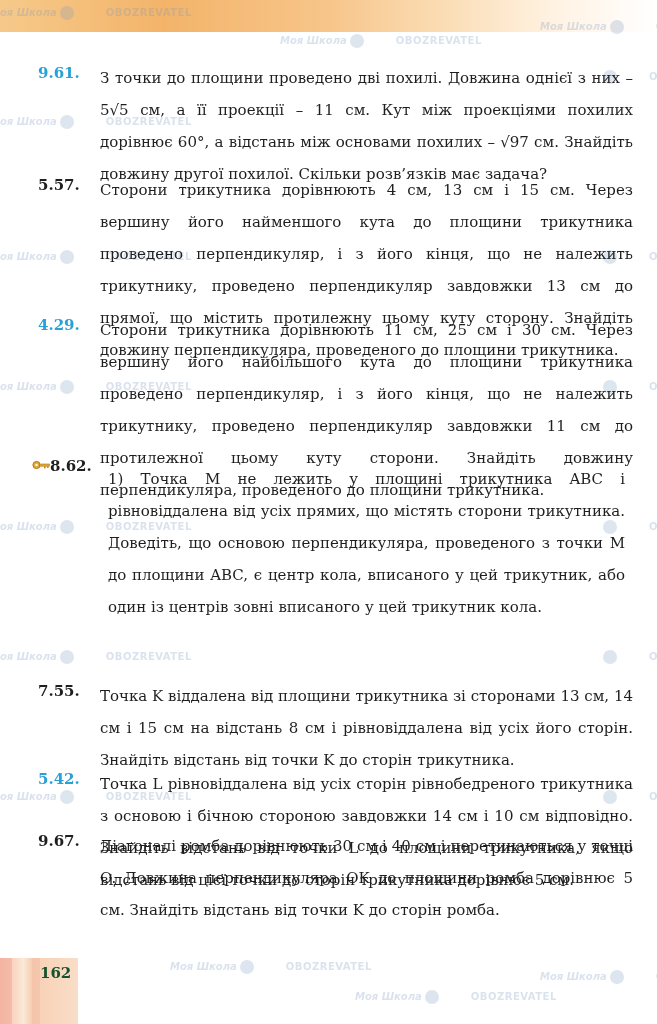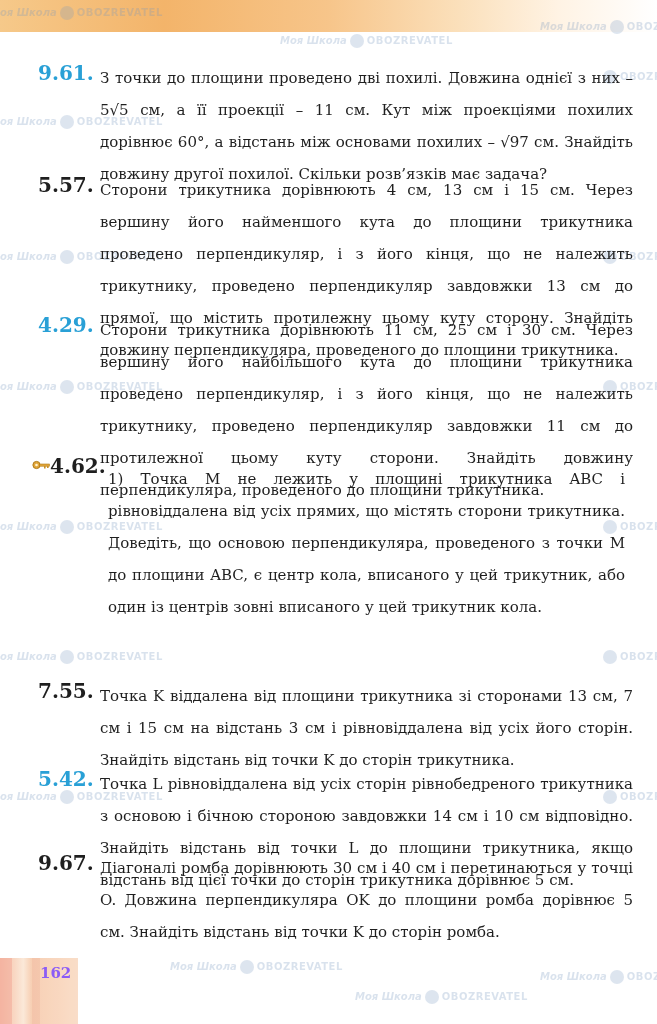--- a/index.html
+++ b/index.html
@@ -21,39 +21,39 @@
     .footer-band .stripe { position:absolute; top:0; bottom:0; }
     .watermark {
       position: absolute; font-family: "DejaVu Sans", sans-serif; font-size: 10px;
       color: rgba(120,150,190,.28); font-style: italic; font-weight: bold;
       white-space: nowrap; pointer-events: none;
     }
     .watermark .logo {
       display: inline-block; width: 14px; height: 14px; border-radius: 50%;
       background: rgba(120,150,190,.25); vertical-align: middle; margin: 0 3px;
     }
-    .watermark .brand { font-style: normal; letter-spacing: .5px; }
+    .watermark .brand { font-style: normal; letter-spacing: .5px; margin-left: 29px; }
     .content { position: absolute; left: 0; top: 0; width: 657px; }
     .problem { position: absolute; left: 38px; width: 575px; }
     .problem .num {
       position: absolute; left: 0; top: 0; width: 62px;
-      font-weight: bold; font-size: 20px; line-height: 22.3px; color: #1f1f1f;
+      font-weight: bold; font-size: 15px; line-height: 22.3px; color: #1f1f1f;
     }
     .problem .num.blue { color: #29a0d6; }
     .problem .text {
       margin-left: 62px; width: 533px;
       font-size: 15px; line-height: 32px; text-align: justify;
     }
     .problem .text p { margin: 8px; }
     .key-icon {
       position: absolute; left: -6px; top: 4px; width: 18px; height: 12px;
     }
     .page-number {
       position: absolute; left: 40px; top: 964px;
-      font-weight: bold; font-size: 15px; color: #8b5cf6;
+      font-weight: bold; font-size: 15px; color: #14532d;
     }
   </style>
 </head>
 <body>
 
 <div class="header-band"></div>
 <div class="footer-band">
   <div class="stripe" style="left:0;width:12px;background:rgba(240,150,130,.5)"></div>
   <div class="stripe" style="left:32px;width:8px;background:rgba(240,170,140,.4)"></div>
 </div>
@@ -95,36 +95,36 @@
   </div>
 
   <div class="problem" style="top:455px">
     <svg class="key-icon" viewBox="0 0 18 12">
       <circle cx="4.5" cy="6" r="3.6" fill="#e1a63a" stroke="#b07a18" stroke-width="1"></circle>
       <circle cx="4.5" cy="6" r="1.3" fill="#fff3d0"></circle>
       <rect x="7.5" y="5" width="10" height="2.2" fill="#e1a63a" stroke="#b07a18" stroke-width=".6"></rect>
       <rect x="12" y="7" width="1.6" height="2.5" fill="#c98f25"></rect>
       <rect x="15" y="7" width="1.6" height="2" fill="#c98f25"></rect>
     </svg>
-    <div class="num" style="left:12px">4.62.</div>
+    <div class="num" style="left:12px">8.62.</div>
     <div class="text">
       <p>1) Точка M не лежить у площині трикутника ABC і рівновіддалена від усіх прямих, що містять сторони трикутника. Доведіть, що основою перпендикуляра, проведеного з точки M до площини ABC, є центр кола, вписаного у цей трикутник, або один із центрів зовні вписаного у цей трикутник кола.</p>
     </div>
   </div>
 
   <div class="problem" style="top:680px">
     <div class="num">7.55.</div>
-    <div class="text">Точка K віддалена від площини трикутника зі сторонами 13 см, 7 см і 15 см на відстань 3 см і рівновіддалена від усіх його сторін. Знайдіть відстань від точки K до сторін трикутника.</div>
+    <div class="text">Точка K віддалена від площини трикутника зі сторонами 13 см, 14 см і 15 см на відстань 8 см і рівновіддалена від усіх його сторін. Знайдіть відстань від точки K до сторін трикутника.</div>
   </div>
 
   <div class="problem" style="top:768px">
     <div class="num blue">5.42.</div>
     <div class="text">Точка L рівновіддалена від усіх сторін рівнобедреного трикутника з основою і бічною стороною завдовжки 14 см і 10 см відповідно. Знайдіть відстань від точки L до площини трикутника, якщо відстань від цієї точки до сторін трикутника дорівнює 5 см.</div>
   </div>
 
-  <div class="problem" style="top:852px">
+  <div class="problem" style="top:830px">
     <div class="num">9.67.</div>
     <div class="text">Діагоналі ромба дорівнюють 30 см і 40 см і перетинаються у точці O. Довжина перпендикуляра OK до площини ромба дорівнює 5 см. Знайдіть відстань від точки K до сторін ромба.</div>
   </div>
 
 </div>
 
 <div class="page-number">162</div>
 
 </body></html>

